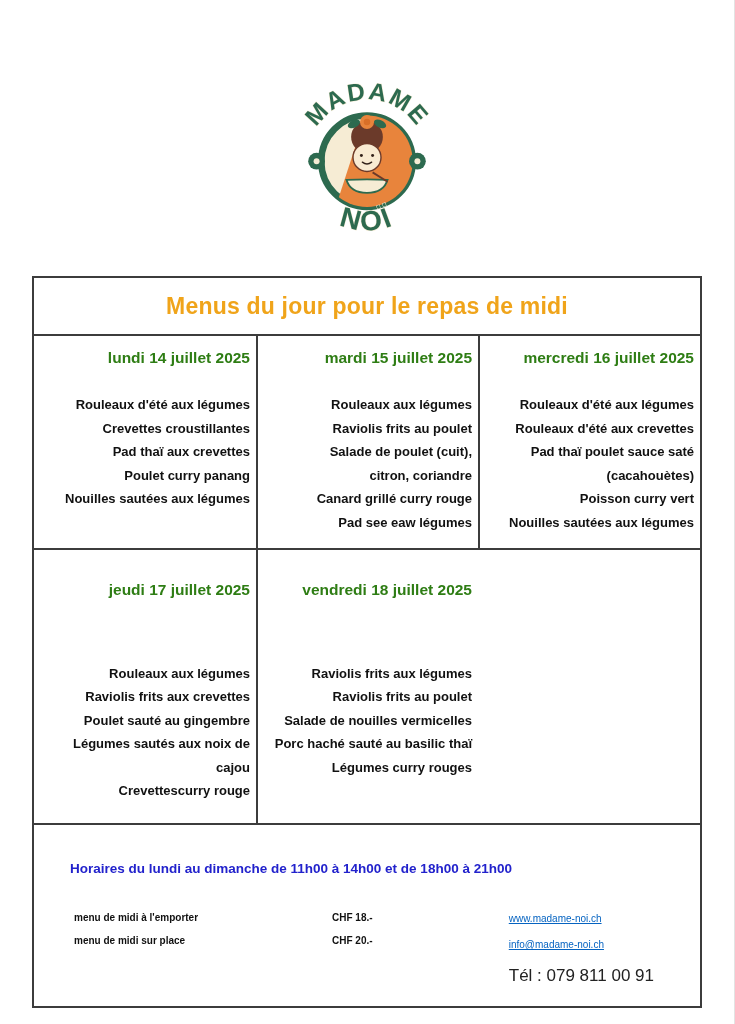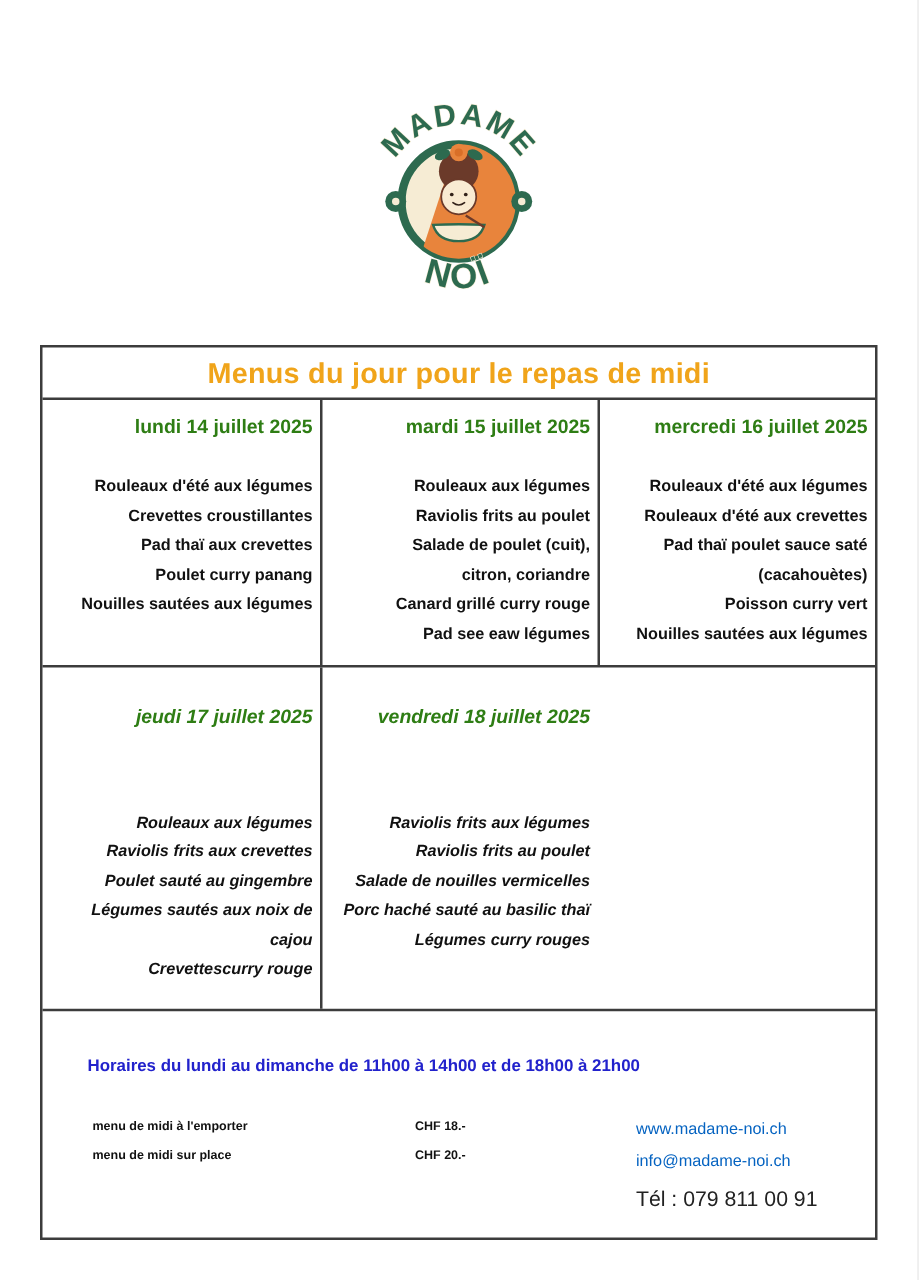--- a/index.html
+++ b/index.html
@@ -16,39 +16,39 @@
   .logo-wrap { padding-top: 56px; display: flex; justify-content: center; }
   .logo-wrap svg text { paint-order: stroke; font-family: "Liberation Sans", sans-serif; }
 
   
   .menu-table {
     margin: 32px 32px 0 32px;
     border: 2px solid #3c3c3c;
     background: #fff;
   }
   .title-row {
-    height: 40px;
+    height: 56px;
     display: flex; align-items: center; justify-content: center;
     color: #f0a41a;
     font-size: 23px; font-weight: bold;
     letter-spacing: 0.2px;
   }
   .day-grid {
     display: grid;
     grid-template-columns: 1fr 1fr 1fr;
     border-top: 2px solid #3c3c3c;
   }
   .day-cell {
     border-left: 2px solid #3c3c3c;
     padding: 12px 6px 14px 6px;
     text-align: right;
   }
   .day-cell:first-child { border-left: none; }
   .row-1 .day-cell { min-height: 212px; }
-  .row-2 .day-cell { min-height: 273px; padding-top: 30px; font-style: italic; }
+  .row-2 .day-cell { min-height: 273px; padding-top: 30px; }
   .day-header {
     color: #2e7d14;
     font-size: 15.5px; font-weight: bold;
     line-height: 1.25;
   }
   .day-header.second { margin-top: 14px; }
   .items { margin-top: 26px; }
   .row-2 .items { margin-top: 62px; }
   .row-2 .cell-weekend .items { margin-top: 64px; }
   .menu-item {
@@ -74,21 +74,22 @@
   .price-line {
     display: grid;
     grid-template-columns: 258px auto;
     font-size: 10px; font-weight: bold; color: #111;
     line-height: 23px;
   }
   .contact-block { margin-left: auto; margin-right: 16px; padding-top: 0; }
   .contact-link {
     display: block;
     color: #0563c1;
-    font-size: 13px;
+    font-size: 10px;
+    text-decoration: underline;
     line-height: 26px;
     cursor: pointer;
   }
   .phone {
     color: #222;
     font-size: 17px;
     margin-top: 8px;
   }
 </style>
 </head>

